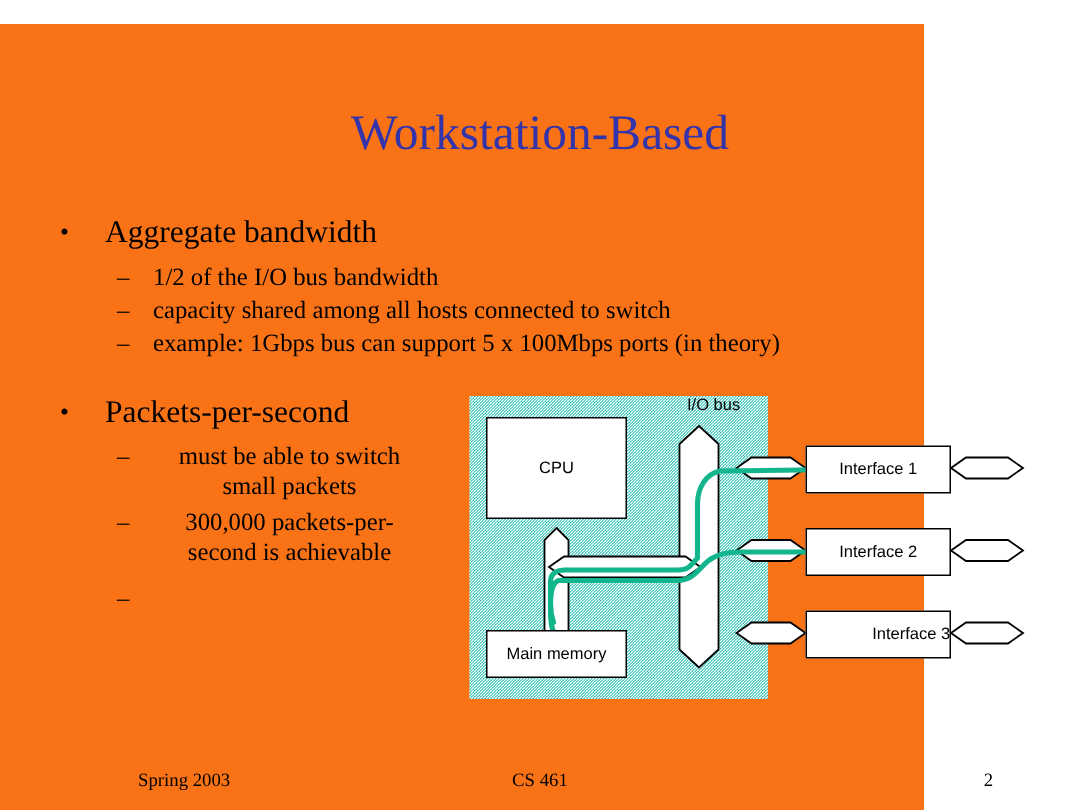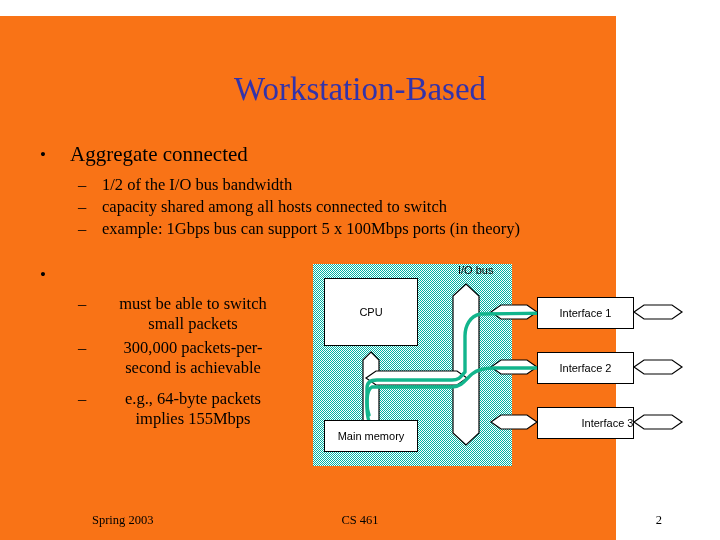--- a/index.html
+++ b/index.html
@@ -134,51 +134,51 @@
 </style>
 </head>
 <body>
 
 <div id="slide">
 
   <div id="title">Workstation-Based</div>
 
   <div class="bullet1" style="left:40px; top:126px;">
     <span class="b-dot">•</span>
-    <span class="b-text">Aggregate connected</span>
+    <span class="b-text">Aggregate bandwidth</span>
   </div>
 
   <div class="sub nowrap" style="left:78px; top:159px;">
     <span class="s-dash">–</span>
     <span class="s-text">1/2 of the I/O bus bandwidth</span>
   </div>
   <div class="sub nowrap" style="left:78px; top:181px;">
     <span class="s-dash">–</span>
     <span class="s-text">capacity shared among all hosts connected to switch</span>
   </div>
   <div class="sub nowrap" style="left:78px; top:203px;">
     <span class="s-dash">–</span>
     <span class="s-text">example: 1Gbps bus can support 5 x 100Mbps ports (in theory)</span>
   </div>
 
   <div class="bullet1" style="left:40px; top:246px;">
     <span class="b-dot">•</span>
+    <span class="b-text">Packets-per-second</span>
   </div>
 
   <div class="sub wrap" style="left:78px; top:278px;">
     <span class="s-dash">–</span>
     <span class="s-text">must be able to switch small packets</span>
   </div>
   <div class="sub wrap" style="left:78px; top:322px;">
     <span class="s-dash">–</span>
     <span class="s-text">300,000 packets-per-second is achievable</span>
   </div>
   <div class="sub wrap" style="left:78px; top:373px;">
     <span class="s-dash">–</span>
-    <span class="s-text">e.g., 64-byte packets implies 155Mbps</span>
   </div>
 
   <div id="diagram">
     <div class="teal-panel"></div>
   </div>
 
   <svg class="svg-layer" viewBox="0 0 720 540" xmlns="http://www.w3.org/2000/svg">
 
     <polygon points="466,268 479,280 479,417 466,429 453,417 453,280" fill="#ffffff" stroke="#000000" stroke-width="1.2"></polygon>
 

